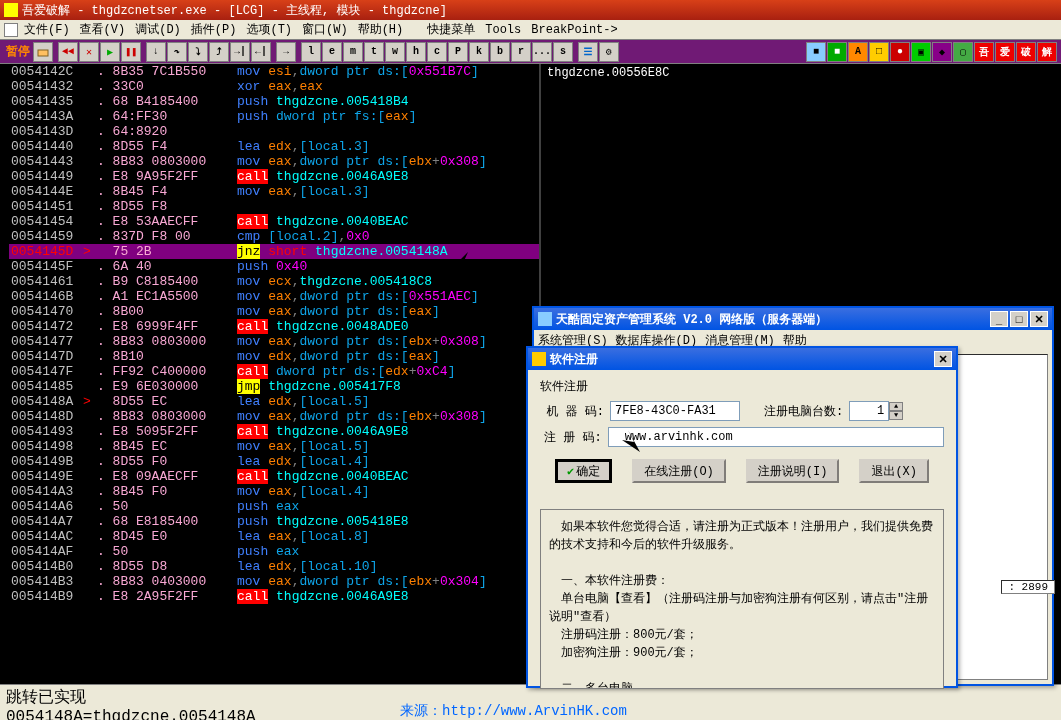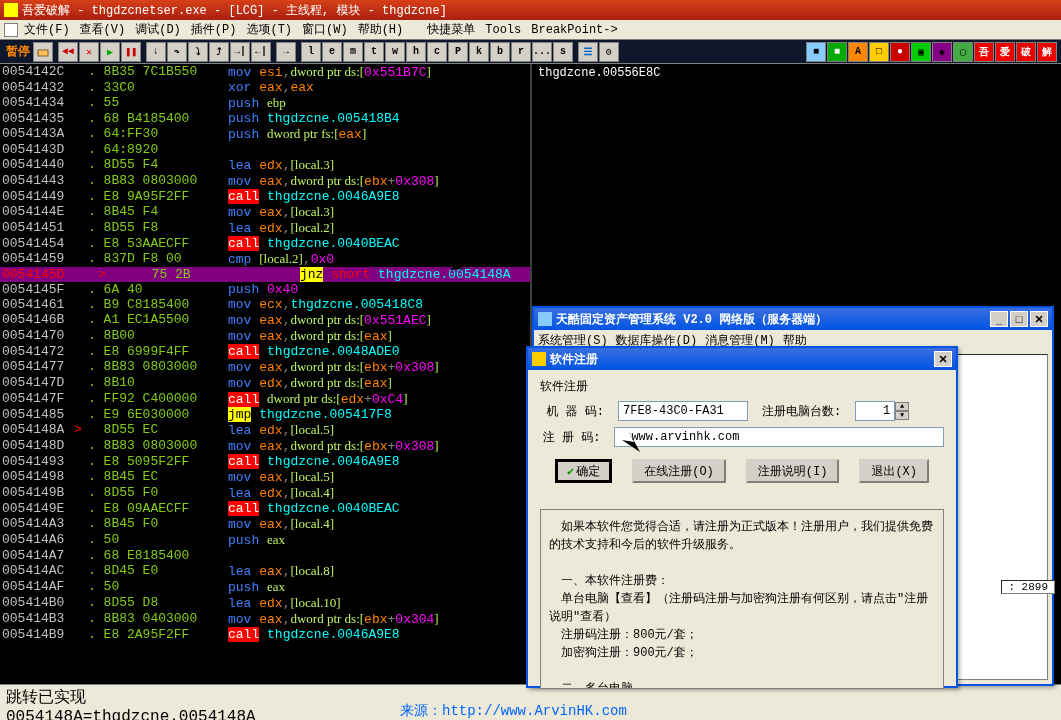--- a/index.html
+++ b/index.html
@@ -1,54 +1,54 @@
 <!DOCTYPE html>
 <html><head>
 <meta charset="utf-8">
 <style>
 * { margin:0; padding:0; box-sizing:border-box; font-family:"SimSun","Courier New",monospace; }
 body { background:#fff; width:1061px; height:720px; overflow:hidden; position:relative; }
 .titlebar { background:linear-gradient(#d84018,#a82010); color:#fff; height:20px; display:flex; align-items:center; padding:0 4px; font-size:12px; }
 .titlebar .icon { width:14px; height:14px; background:#ff0; margin-right:4px; }
 .menubar { background:#ece9d8; height:20px; display:flex; align-items:center; padding:0 4px; font-size:12px; gap:2px; border-bottom:1px solid #808080; }
 .menubar span { padding:0 4px; cursor:pointer; }
-.toolbar { background:#0f172a; height:24px; display:flex; align-items:center; padding:0 4px; border-bottom:1px solid #808080; gap:1px; }
+.toolbar { background:#701a75; height:24px; display:flex; align-items:center; padding:0 4px; border-bottom:1px solid #808080; gap:1px; }
 .toolbar .btn { width:20px; height:20px; border:1px solid #808080; background:#d4d0c8; display:flex; align-items:center; justify-content:center; font-size:10px; font-weight:bold; color:#000; cursor:pointer; }
 .toolbar .pause { color:#f80; font-weight:bold; font-size:12px; padding:0 2px; }
 .toolbar .sep { width:3px; }
 .main { display:flex; height:calc(720px - 64px - 36px); background:#000; }
-.disasm { flex:0 0 530px; overflow:hidden; font-family:"Courier New",monospace; font-size:13px; line-height:15px; color:#fff; }
+.disasm { flex:0 0 530px; overflow:hidden; font-family:"Courier New",monospace; font-size:13px; line-height:15px; color:#fff;margin-left:9px; }
 .disasm .row { display:flex; padding:0 2px; white-space:pre; }
-.disasm .row.hl { background:#800080;gap:24px; }
+.disasm .row.hl { background:#800080; }
 .disasm .addr { color:#c0c0c0; width:72px; }
 .disasm .addr.red { color:#ff0000; }
-.disasm .bytes { color:#84cc16; width:140px; }
+.disasm .bytes { color:#f9a8d4; width:140px; }
 .disasm .mnem { flex:1; }
 .c-blue { color:#4080ff; }
 .c-red { color:#ff0000; }
 .c-redbg { background:#ff0000; color:#fff; }
-.c-grn { color:#bef264;font-family:Liberation Serif, serif; }
+.c-grn { color:#0ea5e9; }
 .c-ylwbg { background:#ffff00; color:#000; }
 .c-wht { color:#fff; }
 .c-gry { color:#808080; }
 .c-orng { color:#ff8000; }
 .c-cyan { color:#00ffff; }
 .c-mag { color:#ff00ff; }
 .right-pane { flex:1; background:#000; color:#fff; padding:2px 6px; font-size:12px; font-family:"Courier New",monospace; border-left:2px solid #404040; }
 .statusbar { background:#ece9d8; height:36px; padding:2px 6px; font-size:16px; border-top:1px solid #808080; font-family:"Courier New",monospace; }
 .watermark { position:absolute; bottom:0; left:400px; color:#0066ff; font-size:14px; font-family:"Courier New",monospace; }
 
 
 .win { position:absolute; border:2px solid #0054e3; background:#ece9d8; box-shadow:2px 2px 4px rgba(0,0,0,.3); }
 .win .wtitle { background:linear-gradient(#3a6ee0,#0054e3); color:#fff; height:22px; display:flex; align-items:center; padding:0 4px; font-size:12px; font-weight:bold; }
 .win .wtitle .spacer { flex:1; }
 .win .wtitle .wbtn { width:18px; height:16px; background:#d4d0c8; border:1px solid #fff; color:#000; text-align:center; font-size:11px; line-height:14px; margin-left:2px; cursor:pointer; font-family:Arial; }
 .win .wmenu { background:#ece9d8; height:20px; display:flex; align-items:center; padding:0 4px; font-size:12px; gap:8px; }
 .form-area { padding:8px 12px; font-size:12px; }
-.form-row { display:flex; align-items:center; margin:6px 0; gap:14px; }
+.form-row { display:flex; align-items:center; margin:6px 0; gap:6px; }
 .form-row label { width:64px; text-align:right; }
 .form-row input[type=text] { height:20px; border:1px solid #7f9db9; padding:0 4px; font-size:12px; background:#fff; }
 .btn-row { display:flex; gap:20px; justify-content:center; margin:12px 0; }
 .btn3d { padding:2px 10px; border:2px outset #d4d0c8; background:#d4d0c8; font-size:12px; cursor:pointer; height:24px; display:flex; align-items:center; }
 .btn3d.active { border:2px solid #000; box-shadow:0 0 0 1px #000 inset; }
 .check { color:#009900; font-weight:bold; margin-right:2px; }
 .infobox { border:1px solid #808080; background:#ece9d8; margin:6px 12px; padding:8px; font-size:12px; line-height:18px; height:180px; }
 .spin { display:flex; align-items:center; }
 .spin input { width:40px; text-align:right; }
 .spin .arrows { display:flex; flex-direction:column; }
@@ -133,50 +133,49 @@
   <div class="btn" style="background:#e00;color:#fff">吾</div>
   <div class="btn" style="background:#e00;color:#fff">爱</div>
   <div class="btn" style="background:#e00;color:#fff">破</div>
   <div class="btn" style="background:#e00;color:#fff">解</div>
 </div>
 
 <div class="main">
   <div class="disasm" id="disasm">
       <div class="row"><span class="addr">0054142C</span><span style="width: 14px; color: rgb(255, 0, 0);"></span><span class="bytes">. 8B35 7C1B550</span><span class="mnem"><span class="c-blue">mov </span><span class="c-orng">esi</span><span class="c-gry">,</span><span class="c-grn">dword ptr ds:[</span><span class="c-mag">0x551B7C</span><span class="c-grn">]</span></span></div>
       <div class="row"><span class="addr">00541432</span><span style="width: 14px; color: rgb(255, 0, 0);"></span><span class="bytes">. 33C0</span><span class="mnem"><span class="c-blue">xor </span><span class="c-orng">eax</span><span class="c-gry">,</span><span class="c-orng">eax</span></span></div>
-      <div class="row"><span class="addr">00541434</span><span style="width: 14px; color: rgb(255, 0, 0);"></span><span class="bytes">. 55</span><span class="mnem"><span class="c-blue">push </span><span class="c-grn">ebp</span></span></div>
       <div class="row"><span class="addr">00541435</span><span style="width: 14px; color: rgb(255, 0, 0);"></span><span class="bytes">. 68 B4185400</span><span class="mnem"><span class="c-blue">push </span><span class="c-cyan">thgdzcne.005418B4</span></span></div>
       <div class="row"><span class="addr">0054143A</span><span style="width: 14px; color: rgb(255, 0, 0);"></span><span class="bytes">. 64:FF30</span><span class="mnem"><span class="c-blue">push </span><span class="c-grn">dword ptr fs:[</span><span class="c-orng">eax</span><span class="c-grn">]</span></span></div>
       <div class="row"><span class="addr">0054143D</span><span style="width: 14px; color: rgb(255, 0, 0);"></span><span class="bytes">. 64:8920</span></div>
       <div class="row"><span class="addr">00541440</span><span style="width: 14px; color: rgb(255, 0, 0);"></span><span class="bytes">. 8D55 F4</span><span class="mnem"><span class="c-blue">lea </span><span class="c-orng">edx</span><span class="c-gry">,</span><span class="c-grn">[local.3]</span></span></div>
       <div class="row"><span class="addr">00541443</span><span style="width: 14px; color: rgb(255, 0, 0);"></span><span class="bytes">. 8B83 0803000</span><span class="mnem"><span class="c-blue">mov </span><span class="c-orng">eax</span><span class="c-gry">,</span><span class="c-grn">dword ptr ds:[</span><span class="c-orng">ebx</span><span class="c-gry">+</span><span class="c-mag">0x308</span><span class="c-grn">]</span></span></div>
       <div class="row"><span class="addr">00541449</span><span style="width: 14px; color: rgb(255, 0, 0);"></span><span class="bytes">. E8 9A95F2FF</span><span class="mnem"><span class="c-redbg">call</span><span class="c-wht"> </span><span class="c-cyan">thgdzcne.0046A9E8</span></span></div>
       <div class="row"><span class="addr">0054144E</span><span style="width: 14px; color: rgb(255, 0, 0);"></span><span class="bytes">. 8B45 F4</span><span class="mnem"><span class="c-blue">mov </span><span class="c-orng">eax</span><span class="c-gry">,</span><span class="c-grn">[local.3]</span></span></div>
-      <div class="row"><span class="addr">00541451</span><span style="width: 14px; color: rgb(255, 0, 0);"></span><span class="bytes">. 8D55 F8</span><span class="mnem"><span class="c-blue">lea </span><span class="c-orng">edx</span><span class="c-gry">,</span><span class="c-grn">[local.2]</span></span></div>
+      <div class="row"><span class="addr">00541451</span><span style="width: 14px; color: rgb(255, 0, 0);"></span><span class="bytes">. 8D55 F8</span></div>
       <div class="row"><span class="addr">00541454</span><span style="width: 14px; color: rgb(255, 0, 0);"></span><span class="bytes">. E8 53AAECFF</span><span class="mnem"><span class="c-redbg">call</span><span class="c-wht"> </span><span class="c-cyan">thgdzcne.0040BEAC</span></span></div>
       <div class="row"><span class="addr">00541459</span><span style="width: 14px; color: rgb(255, 0, 0);"></span><span class="bytes">. 837D F8 00</span><span class="mnem"><span class="c-blue">cmp </span><span class="c-grn">[local.2]</span><span class="c-gry">,</span><span class="c-mag">0x0</span></span></div>
       <div class="row hl"><span class="addr red">0054145D</span><span style="width: 14px; color: rgb(255, 0, 0);">&gt;</span><span class="bytes">  75 2B</span><span class="mnem"><span class="c-ylwbg">jnz</span><span class="c-wht"> </span><span class="c-red">short </span><span class="c-cyan">thgdzcne.0054148A</span></span></div>
       <div class="row"><span class="addr">0054145F</span><span style="width: 14px; color: rgb(255, 0, 0);"></span><span class="bytes">. 6A 40</span><span class="mnem"><span class="c-blue">push </span><span class="c-mag">0x40</span></span></div>
       <div class="row"><span class="addr">00541461</span><span style="width: 14px; color: rgb(255, 0, 0);"></span><span class="bytes">. B9 C8185400</span><span class="mnem"><span class="c-blue">mov </span><span class="c-orng">ecx</span><span class="c-gry">,</span><span class="c-cyan">thgdzcne.005418C8</span></span></div>
       <div class="row"><span class="addr">0054146B</span><span style="width: 14px; color: rgb(255, 0, 0);"></span><span class="bytes">. A1 EC1A5500</span><span class="mnem"><span class="c-blue">mov </span><span class="c-orng">eax</span><span class="c-gry">,</span><span class="c-grn">dword ptr ds:[</span><span class="c-mag">0x551AEC</span><span class="c-grn">]</span></span></div>
       <div class="row"><span class="addr">00541470</span><span style="width: 14px; color: rgb(255, 0, 0);"></span><span class="bytes">. 8B00</span><span class="mnem"><span class="c-blue">mov </span><span class="c-orng">eax</span><span class="c-gry">,</span><span class="c-grn">dword ptr ds:[</span><span class="c-orng">eax</span><span class="c-grn">]</span></span></div>
       <div class="row"><span class="addr">00541472</span><span style="width: 14px; color: rgb(255, 0, 0);"></span><span class="bytes">. E8 6999F4FF</span><span class="mnem"><span class="c-redbg">call</span><span class="c-wht"> </span><span class="c-cyan">thgdzcne.0048ADE0</span></span></div>
       <div class="row"><span class="addr">00541477</span><span style="width: 14px; color: rgb(255, 0, 0);"></span><span class="bytes">. 8B83 0803000</span><span class="mnem"><span class="c-blue">mov </span><span class="c-orng">eax</span><span class="c-gry">,</span><span class="c-grn">dword ptr ds:[</span><span class="c-orng">ebx</span><span class="c-gry">+</span><span class="c-mag">0x308</span><span class="c-grn">]</span></span></div>
       <div class="row"><span class="addr">0054147D</span><span style="width: 14px; color: rgb(255, 0, 0);"></span><span class="bytes">. 8B10</span><span class="mnem"><span class="c-blue">mov </span><span class="c-orng">edx</span><span class="c-gry">,</span><span class="c-grn">dword ptr ds:[</span><span class="c-orng">eax</span><span class="c-grn">]</span></span></div>
       <div class="row"><span class="addr">0054147F</span><span style="width: 14px; color: rgb(255, 0, 0);"></span><span class="bytes">. FF92 C400000</span><span class="mnem"><span class="c-redbg">call</span><span class="c-wht"> </span><span class="c-grn">dword ptr ds:[</span><span class="c-orng">edx</span><span class="c-gry">+</span><span class="c-mag">0xC4</span><span class="c-grn">]</span></span></div>
       <div class="row"><span class="addr">00541485</span><span style="width: 14px; color: rgb(255, 0, 0);"></span><span class="bytes">. E9 6E030000</span><span class="mnem"><span class="c-ylwbg">jmp</span><span class="c-wht"> </span><span class="c-cyan">thgdzcne.005417F8</span></span></div>
       <div class="row"><span class="addr">0054148A</span><span style="width: 14px; color: rgb(255, 0, 0);">&gt;</span><span class="bytes">  8D55 EC</span><span class="mnem"><span class="c-blue">lea </span><span class="c-orng">edx</span><span class="c-gry">,</span><span class="c-grn">[local.5]</span></span></div>
       <div class="row"><span class="addr">0054148D</span><span style="width: 14px; color: rgb(255, 0, 0);"></span><span class="bytes">. 8B83 0803000</span><span class="mnem"><span class="c-blue">mov </span><span class="c-orng">eax</span><span class="c-gry">,</span><span class="c-grn">dword ptr ds:[</span><span class="c-orng">ebx</span><span class="c-gry">+</span><span class="c-mag">0x308</span><span class="c-grn">]</span></span></div>
       <div class="row"><span class="addr">00541493</span><span style="width: 14px; color: rgb(255, 0, 0);"></span><span class="bytes">. E8 5095F2FF</span><span class="mnem"><span class="c-redbg">call</span><span class="c-wht"> </span><span class="c-cyan">thgdzcne.0046A9E8</span></span></div>
       <div class="row"><span class="addr">00541498</span><span style="width: 14px; color: rgb(255, 0, 0);"></span><span class="bytes">. 8B45 EC</span><span class="mnem"><span class="c-blue">mov </span><span class="c-orng">eax</span><span class="c-gry">,</span><span class="c-grn">[local.5]</span></span></div>
       <div class="row"><span class="addr">0054149B</span><span style="width: 14px; color: rgb(255, 0, 0);"></span><span class="bytes">. 8D55 F0</span><span class="mnem"><span class="c-blue">lea </span><span class="c-orng">edx</span><span class="c-gry">,</span><span class="c-grn">[local.4]</span></span></div>
       <div class="row"><span class="addr">0054149E</span><span style="width: 14px; color: rgb(255, 0, 0);"></span><span class="bytes">. E8 09AAECFF</span><span class="mnem"><span class="c-redbg">call</span><span class="c-wht"> </span><span class="c-cyan">thgdzcne.0040BEAC</span></span></div>
       <div class="row"><span class="addr">005414A3</span><span style="width: 14px; color: rgb(255, 0, 0);"></span><span class="bytes">. 8B45 F0</span><span class="mnem"><span class="c-blue">mov </span><span class="c-orng">eax</span><span class="c-gry">,</span><span class="c-grn">[local.4]</span></span></div>
       <div class="row"><span class="addr">005414A6</span><span style="width: 14px; color: rgb(255, 0, 0);"></span><span class="bytes">. 50</span><span class="mnem"><span class="c-blue">push </span><span class="c-grn">eax</span></span></div>
-      <div class="row"><span class="addr">005414A7</span><span style="width: 14px; color: rgb(255, 0, 0);"></span><span class="bytes">. 68 E8185400</span></div>
+      <div class="row"><span class="addr">005414A7</span><span style="width: 14px; color: rgb(255, 0, 0);"></span><span class="bytes">. 68 E8185400</span><span class="mnem"><span class="c-blue">push </span><span class="c-cyan">thgdzcne.005418E8</span></span></div>
       <div class="row"><span class="addr">005414AC</span><span style="width: 14px; color: rgb(255, 0, 0);"></span><span class="bytes">. 8D45 E0</span><span class="mnem"><span class="c-blue">lea </span><span class="c-orng">eax</span><span class="c-gry">,</span><span class="c-grn">[local.8]</span></span></div>
       <div class="row"><span class="addr">005414AF</span><span style="width: 14px; color: rgb(255, 0, 0);"></span><span class="bytes">. 50</span><span class="mnem"><span class="c-blue">push </span><span class="c-grn">eax</span></span></div>
       <div class="row"><span class="addr">005414B0</span><span style="width: 14px; color: rgb(255, 0, 0);"></span><span class="bytes">. 8D55 D8</span><span class="mnem"><span class="c-blue">lea </span><span class="c-orng">edx</span><span class="c-gry">,</span><span class="c-grn">[local.10]</span></span></div>
       <div class="row"><span class="addr">005414B3</span><span style="width: 14px; color: rgb(255, 0, 0);"></span><span class="bytes">. 8B83 0403000</span><span class="mnem"><span class="c-blue">mov </span><span class="c-orng">eax</span><span class="c-gry">,</span><span class="c-grn">dword ptr ds:[</span><span class="c-orng">ebx</span><span class="c-gry">+</span><span class="c-mag">0x304</span><span class="c-grn">]</span></span></div>
       <div class="row"><span class="addr">005414B9</span><span style="width: 14px; color: rgb(255, 0, 0);"></span><span class="bytes">. E8 2A95F2FF</span><span class="mnem"><span class="c-redbg">call</span><span class="c-wht"> </span><span class="c-cyan">thgdzcne.0046A9E8</span></span></div>
     </div>
   <div class="right-pane">
     <div>thgdzcne.00556E8C</div>
   </div>
 </div>
@@ -211,21 +210,21 @@
     <span style="width:14px;height:14px;background:#fc0;margin-right:4px"></span>
     <span>软件注册</span>
     <span class="spacer"></span>
     <span class="wbtn">✕</span>
   </div>
   <div class="form-area">
     <div style="margin-bottom:4px">软件注册</div>
     <div class="form-row">
       <label>机 器 码:</label>
       <input type="text" style="width: 130px;" value="7FE8-43C0-FA31">
-      <label style="width:auto;">注册电脑台数:</label>
+      <label style="width:auto;margin-left:18px">注册电脑台数:</label>
       <div class="spin">
         <input type="text" value="1" style="">
         <div class="arrows">
             <div>▲</div>
             <div>▼</div>
           </div>
       </div>
     </div>
     <div class="form-row">
       <label>注 册 码:</label>

